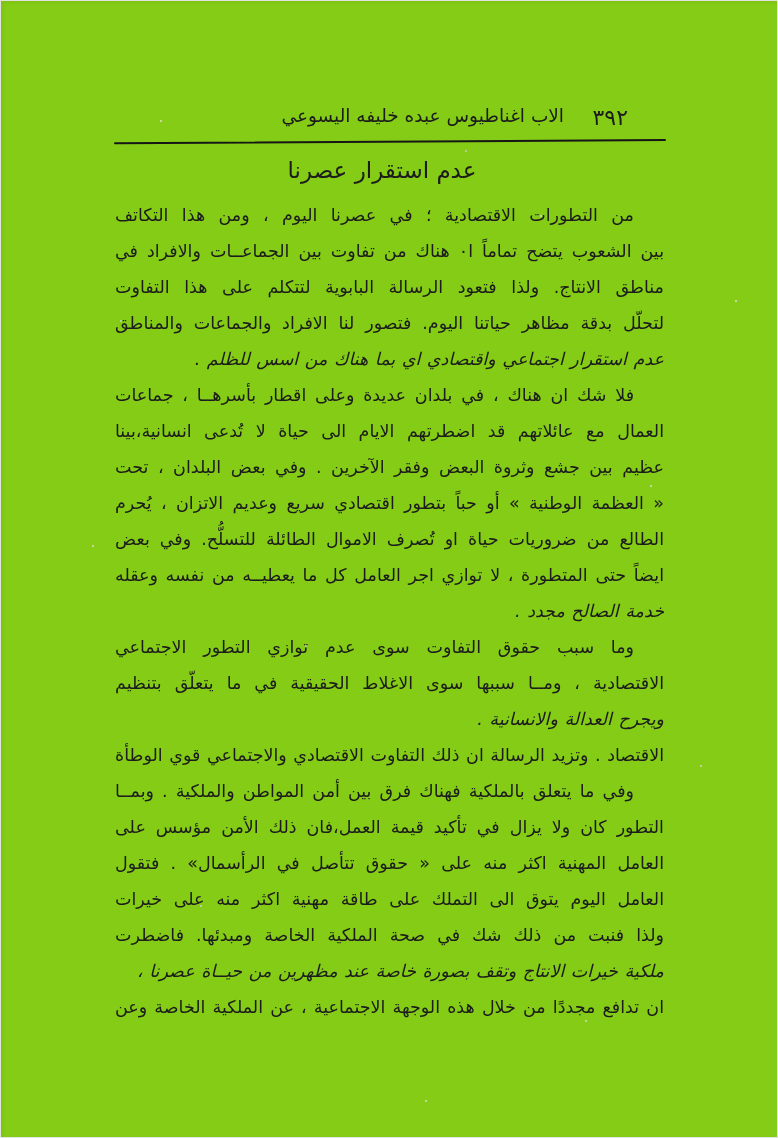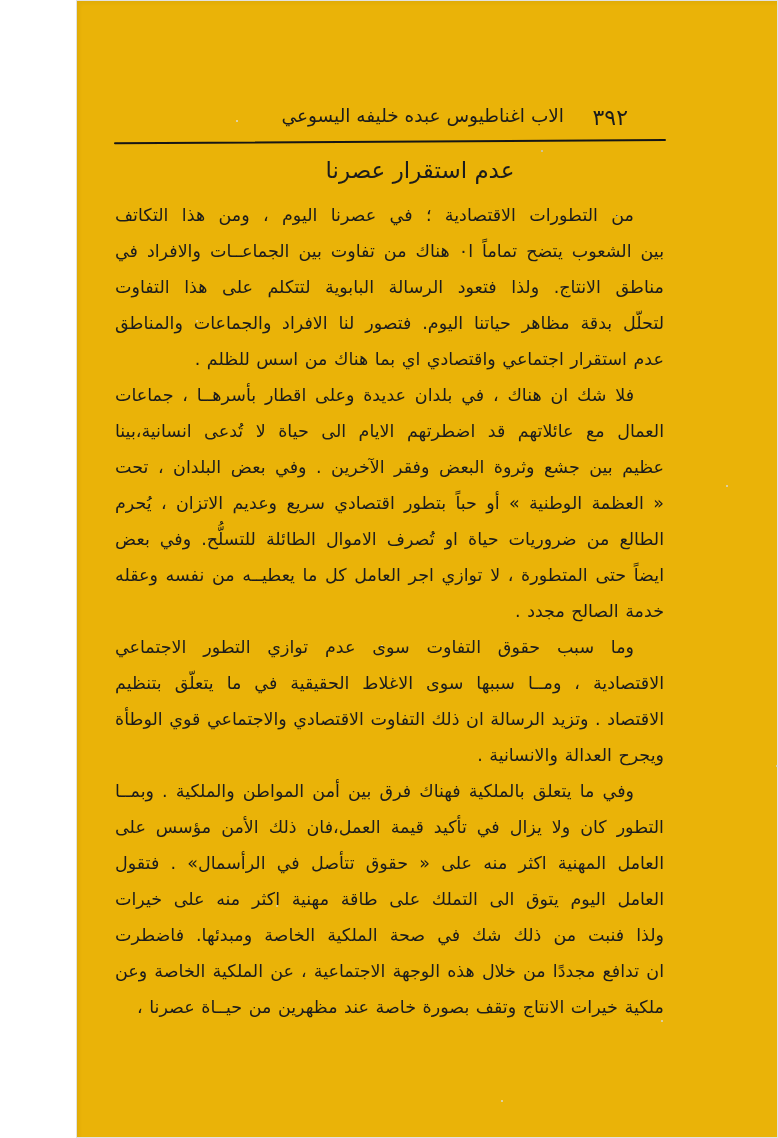--- a/index.html
+++ b/index.html
@@ -2,23 +2,23 @@
 <html lang="ar" dir="rtl"><head>
 <meta charset="utf-8">
 <style>
   html, body {
     margin: 0;
     padding: 0;
     background: #ffffff;
   }
   .page {
     position: relative;
-    width: 702px;
+    width: 778px;
     height: 1138px;
-    background: #eab308;
+    background: #84cc16;
     box-sizing: border-box;
     overflow: hidden;
     direction: rtl;
     font-family: "DejaVu Sans", sans-serif;
     color: #1c1c1c;
     box-shadow: inset 0 0 0 1px #e2e2e0, inset 3px 3px 4px rgba(0,0,0,0.05);
   }
   
   .page::before {
     content: '';
@@ -81,21 +81,21 @@
   .para { margin: 0; }
   .line {
     height: 36px;
     line-height: 36px;
     overflow: hidden;
     text-align: justify;
     text-align-last: justify;
     word-spacing: 1px;
   }
   .line.first { padding-right: 30px; }
-  .line.last  { text-align-last: right; }
+  .line.last  { text-align-last: right; font-style: italic; }
 </style>
 </head>
 <body>
 
 <div class="page">
 
   <span class="header-author">الاب اغناطيوس عبده خليفه اليسوعي</span>
 
   <span class="header-pagenum">٣٩٢</span>
 
@@ -116,27 +116,27 @@
         <div class="line">العمال مع عائلاتهم قد اضطرتهم الايام الى حياة لا تُدعى انسانية،بينا الاختلاف</div>
         <div class="line">عظيم بين جشع وثروة البعض وفقر الآخرين . وفي بعض البلدان ، تحت ستار</div>
         <div class="line">« العظمة الوطنية » أو حباً بتطور اقتصادي سريع وعديم الاتزان ، يُحرم الجيل</div>
         <div class="line">الطالع من ضروريات حياة او تُصرف الاموال الطائلة للتسلُّح. وفي بعض البلدان</div>
         <div class="line">ايضاً حتى المتطورة ، لا توازي اجر العامل كل ما يعطيــه من نفسه وعقله في</div>
         <div class="line last">خدمة الصالح مجدد .</div>
       </div>
       <div class="para">
         <div class="line first">وما سبب حقوق التفاوت سوى عدم توازي التطور الاجتماعي والتطورات</div>
         <div class="line">الاقتصادية ، ومــا سببها سوى الاغلاط الحقيقية في ما يتعلّق بتنظيم وبتطبيق</div>
+        <div class="line last">ويجرح العدالة والانسانية .</div>
         <div class="line">الاقتصاد . وتزيد الرسالة ان ذلك التفاوت الاقتصادي والاجتماعي قوي الوطأة</div>
-        <div class="line last">ويجرح العدالة والانسانية .</div>
       </div>
       <div class="para">
         <div class="line first">وفي ما يتعلق بالملكية فهناك فرق بين أمن المواطن والملكية . وبمــا أن</div>
         <div class="line">التطور كان ولا يزال في تأكيد قيمة العمل،فان ذلك الأمن مؤسس على طاقة</div>
         <div class="line">العامل المهنية اكثر منه على « حقوق تتأصل في الرأسمال» . فتقول الرسالة « ان</div>
         <div class="line">العامل اليوم يتوق الى التملك على طاقة مهنية اكثر منه على خيرات ارضية» .</div>
         <div class="line">ولذا فنبت من ذلك شك في صحة الملكية الخاصة ومبدئها. فاضطرت الرسالة</div>
+        <div class="line last">ملكية خيرات الانتاج وتقف بصورة خاصة عند مظهرين من حيــاة عصرنا ،</div>
         <div class="line">ان تدافع مجددًا من خلال هذه الوجهة الاجتماعية ، عن الملكية الخاصة وعن</div>
-        <div class="line last">ملكية خيرات الانتاج وتقف بصورة خاصة عند مظهرين من حيــاة عصرنا ،</div>
       </div>
     </div>
 
 </div>
 
 </body></html>

